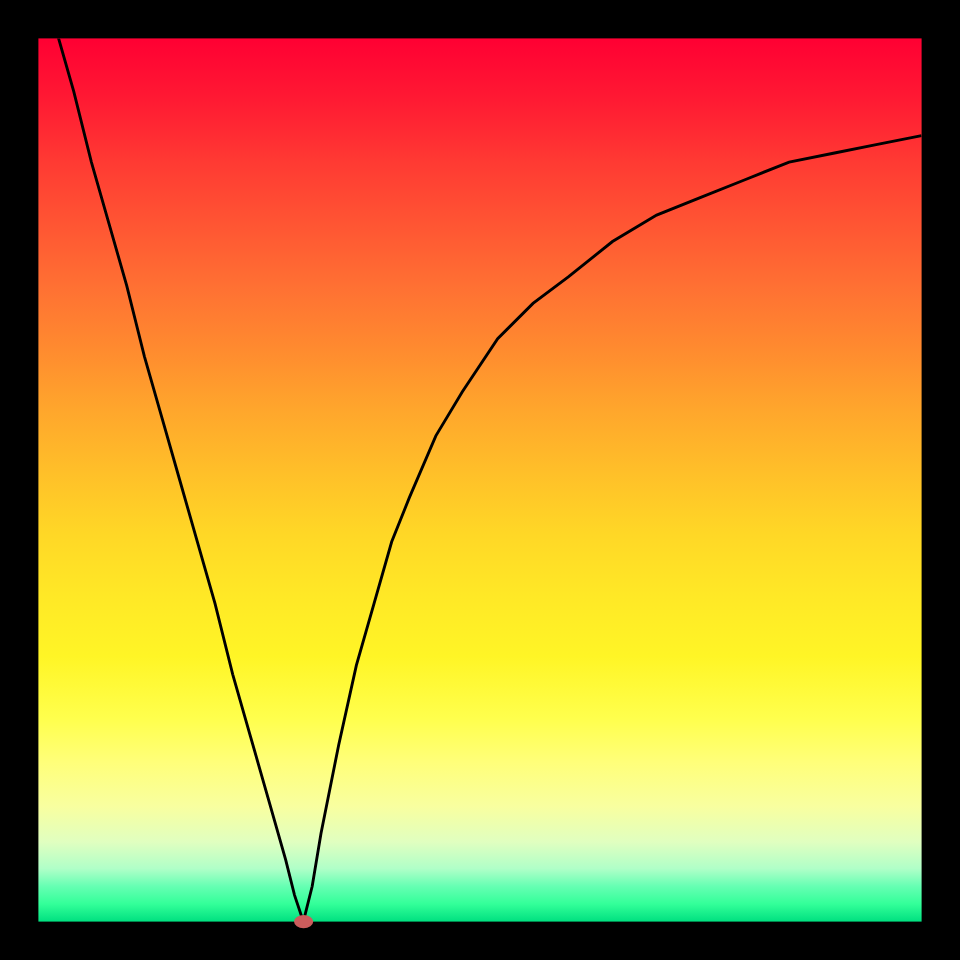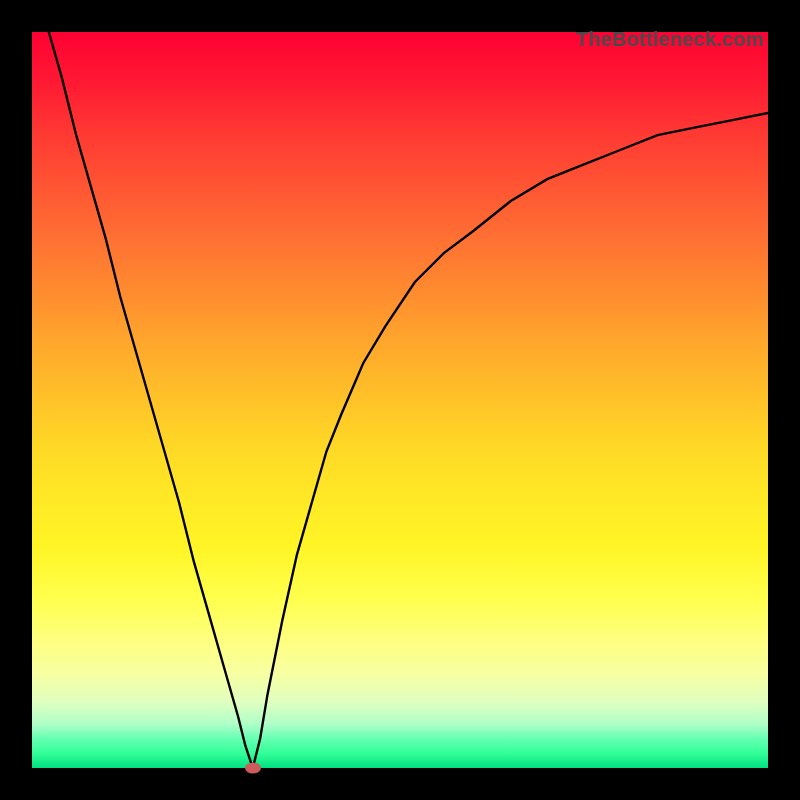--- a/index.html
+++ b/index.html
@@ -70,14 +70,13 @@
 <body>
 
 <div class="container">
   <div class="plot-area">
     <div class="gradient-bg"></div>
     <svg class="curve" viewBox="0 0 736 736" preserveAspectRatio="none">
       <path fill="none" stroke="#000" stroke-width="2.4" d="M0.00 -58.88 L14.72 -7.36 L29.44 44.16 L44.16 103.04 L58.88 154.56 L73.60 206.08 L88.32 264.96 L103.04 316.48 L117.76 368.00 L132.48 419.52 L147.20 471.04 L161.92 529.92 L176.64 581.44 L191.36 632.96 L206.08 684.48 L213.44 713.92 L220.80 736.00 L228.16 706.56 L235.52 662.40 L250.24 588.80 L264.96 522.56 L279.68 471.04 L294.40 419.52 L309.12 382.72 L331.20 331.20 L353.28 294.40 L382.72 250.24 L412.16 220.80 L441.60 198.72 L478.40 169.28 L515.20 147.20 L552.00 132.48 L588.80 117.76 L625.60 103.04 L662.40 95.68 L699.20 88.32 L736.00 80.96"></path>
     </svg>
     <div class="marker" style="left: 220.8px; top: 736px; background: rgb(204, 92, 92);"></div>
   </div>
-  <div class="watermark">TheBottleneck.com</div>
 </div>
 
 </body></html>

